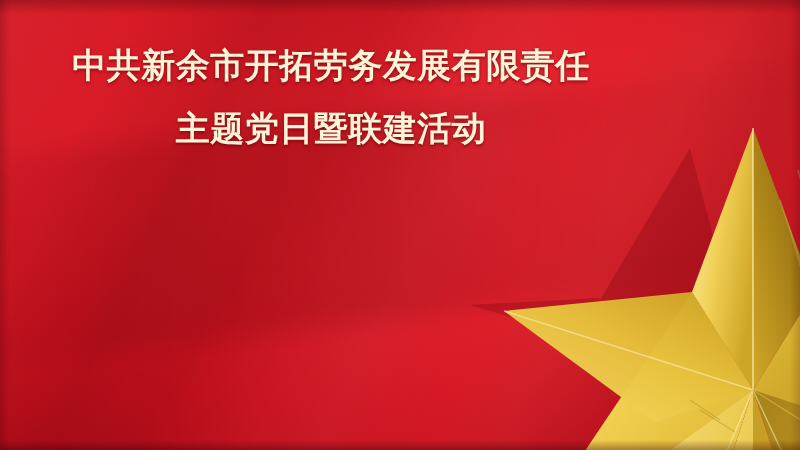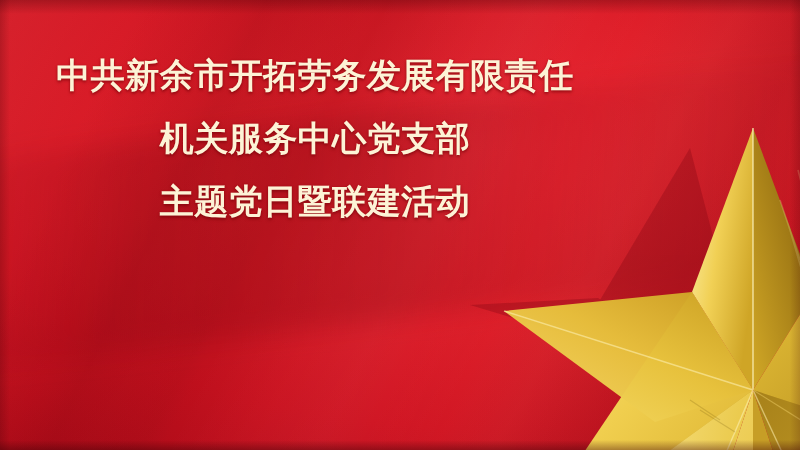--- a/index.html
+++ b/index.html
@@ -95,24 +95,25 @@
     position: absolute;
     left: 0; top: 0;
     width: 800px; height: 450px;
     pointer-events: none;
   }
 
   
   .headline {
     position: absolute;
     left: 0;
-    top: 44px;
+    top: 34px;
     width: 630px;
     text-align: center;
     z-index: 5;
+    padding-left: 16px;
   }
 
   .line {
     display: block;
     color: #fdf3d6;
     font-size: 34px;
     line-height: 63px;
     font-weight: bold;
     letter-spacing: 0.5px;
     white-space: nowrap;
@@ -219,18 +220,17 @@
       <g opacity="0.22">
         <path d="M780,200 L800,260 M790,230 L806,285 M798,170 L812,225" stroke="#FFF1A8" stroke-width="1.6" fill="none"></path>
         <path d="M800,330 L830,300 M806,352 L842,322 M812,372 L856,338" stroke="#FFEFA0" stroke-width="1.4" fill="none"></path>
         <path d="M690,400 L720,420 M700,410 L735,432" stroke="#6E5208" stroke-width="1.2" fill="none"></path>
       </g>
     </svg>
   </div>
 
   <div class="headline">
     <span class="line">中共新余市开拓劳务发展有限责任</span>
-    <span class="line">机关服务中心党支部</span>
     <span class="line">主题党日暨联建活动</span>
   </div>
 
   <div class="bg-vignette"></div>
 </div>
 
 </body></html>

